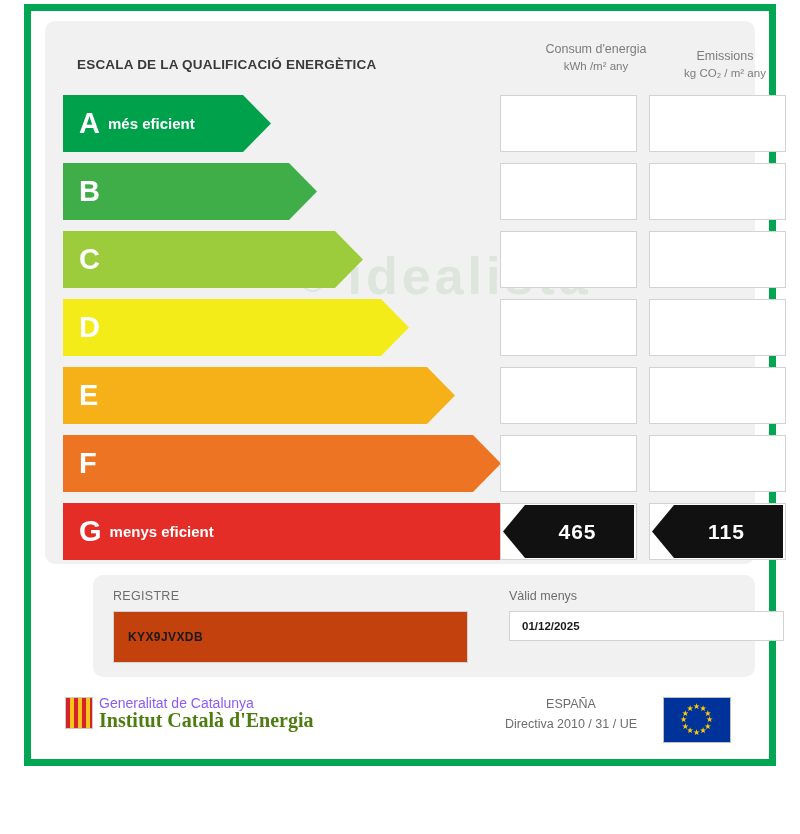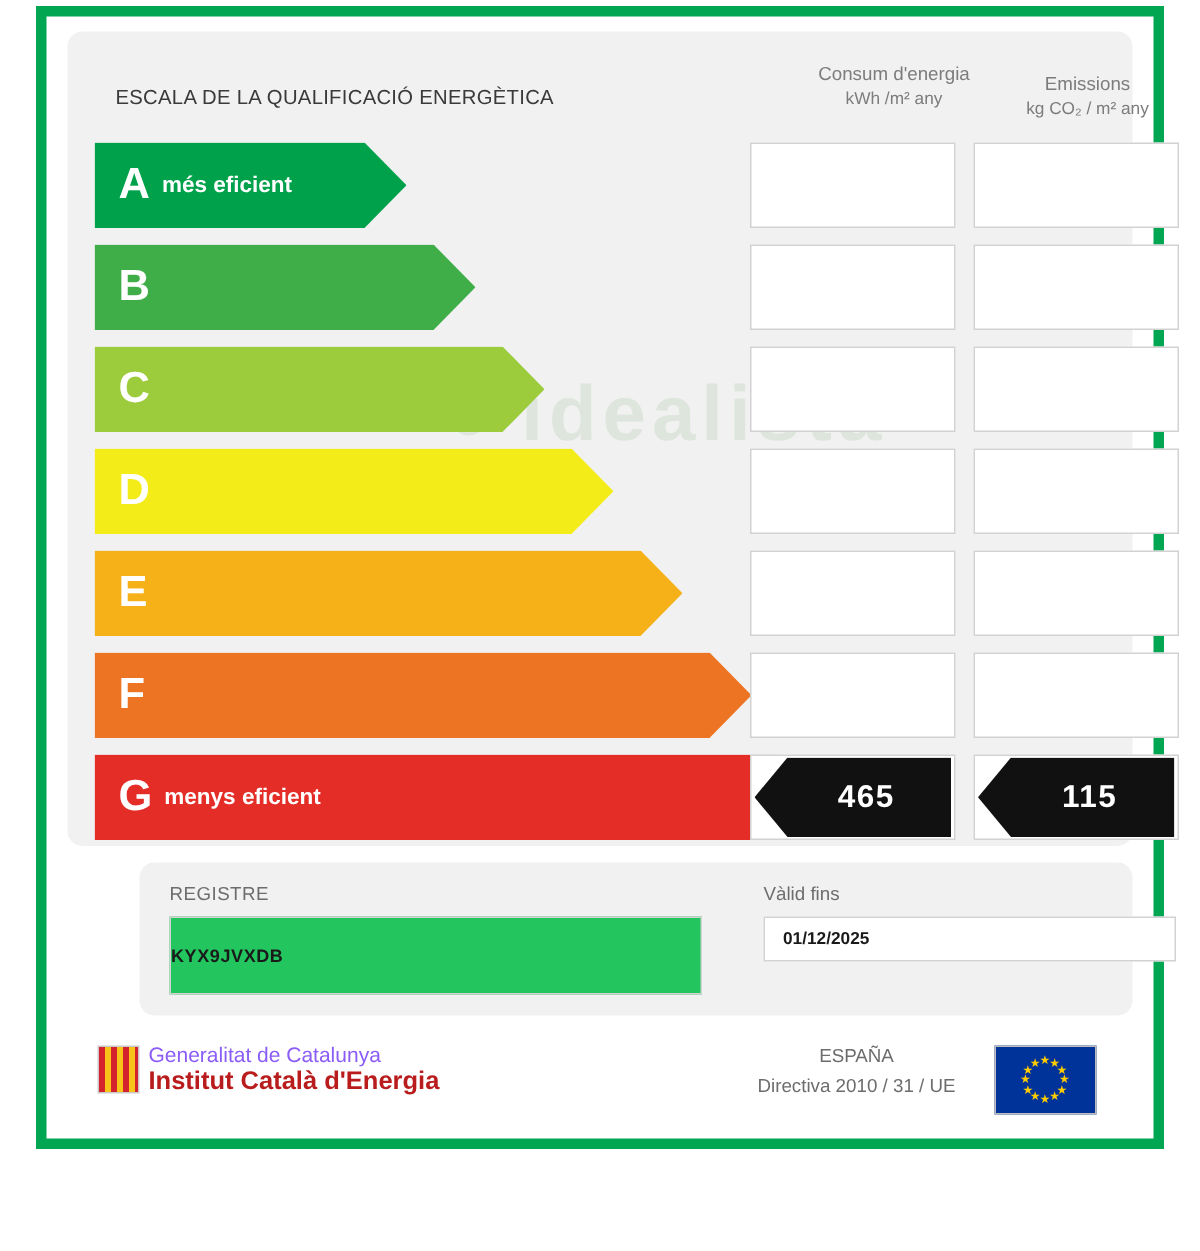--- a/index.html
+++ b/index.html
@@ -46,21 +46,21 @@
     position: relative;
     background: #f1f1f1;
     border-radius: 10px;
     padding: 12px 18px 16px 18px;
     box-sizing: border-box;
     height: 543px;
   }
 
   .scale-title {
     font-size: 13.5px;
-    font-weight: normal;
+    font-weight: bold;
     color: #3a3a3a;
     letter-spacing: 0.2px;
     position: absolute;
     left: 32px;
     top: 36px;
     text-align: right;
   }
 
   .col-head {
     position: absolute;
@@ -182,25 +182,26 @@
     top: 14px;
     font-size: 12.5px;
     color: #6d6d6d;
   }
   .reg-box {
     position: absolute;
     left: 20px;
     top: 36px;
     width: 355px;
     height: 52px;
-    background: #22c55e;
+    background: #c2410c;
     border: 1px solid #d2d2d2;
     box-sizing: border-box;
     display: flex;
     align-items: center;
+    padding-left: 14px;
     font-size: 12px;
     font-weight: bold;
     color: #1a1a1a;
     letter-spacing: 0.4px;
   }
   .valid-box {
     position: absolute;
     left: 416px;
     top: 36px;
     width: 275px;
@@ -233,21 +234,21 @@
        #f7c51a 4px, #f7c51a 8px);
     border: 1px solid #c9c9c9;
   }
   .gen-text {
     position: absolute;
     left: 54px;
     top: 10px;
     line-height: 17px;
   }
   .gen-text .l1 { font-size: 14px; color: #8b5cf6; }
-  .gen-text .l2 { font-size: 17px; color: #b91c1c; font-weight: bold; }
+  .gen-text .l2 { font-size: 20px; color: #4d7c0f; font-weight: bold; font-family: Liberation Serif, serif; }
 
   .espana {
     position: absolute;
     right: 118px;
     top: 12px;
     text-align: center;
     color: #6d6d6d;
   }
   .espana .l1 { font-size: 12.5px; }
   .espana .l2 { font-size: 12.5px; margin-top: 6px; }
@@ -355,21 +356,21 @@
               <div class="valbox consum"></div>
               <div class="valbox emiss"></div>
               <div class="flag consum">465</div>
               <div class="flag emiss">115</div>
             </div>
           </div>
       </div>
 
       <div class="reg-panel">
         <div class="reg-label">REGISTRE</div>
-        <div class="valid-label">Vàlid fins</div>
+        <div class="valid-label">Vàlid menys</div>
         <div class="reg-box">KYX9JVXDB</div>
         <div class="valid-box">01/12/2025</div>
       </div>
 
       <div class="footer">
         <div class="gen-logo"></div>
         <div class="gen-text">
           <div class="l1">Generalitat de Catalunya</div>
           <div class="l2">Institut Català d'Energia</div>
         </div>

